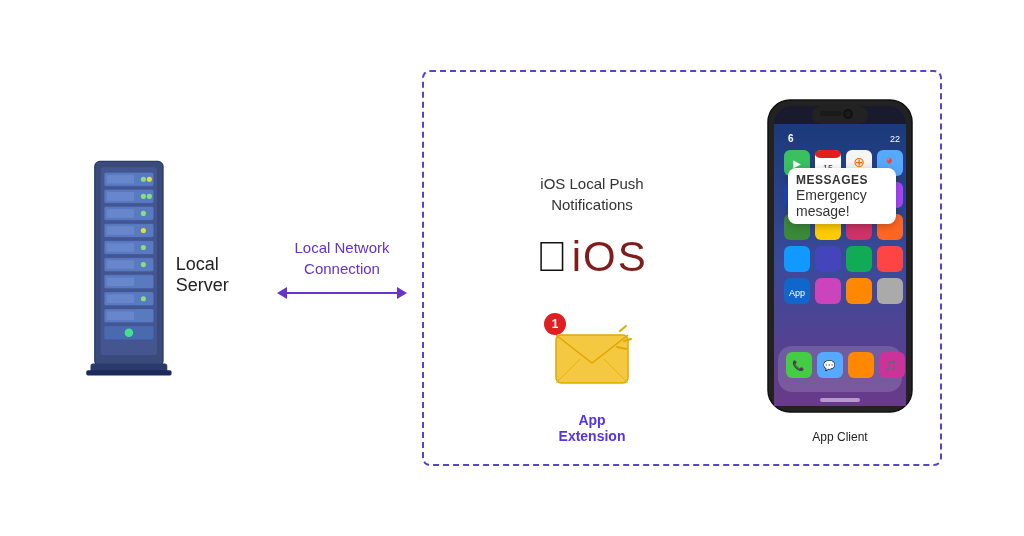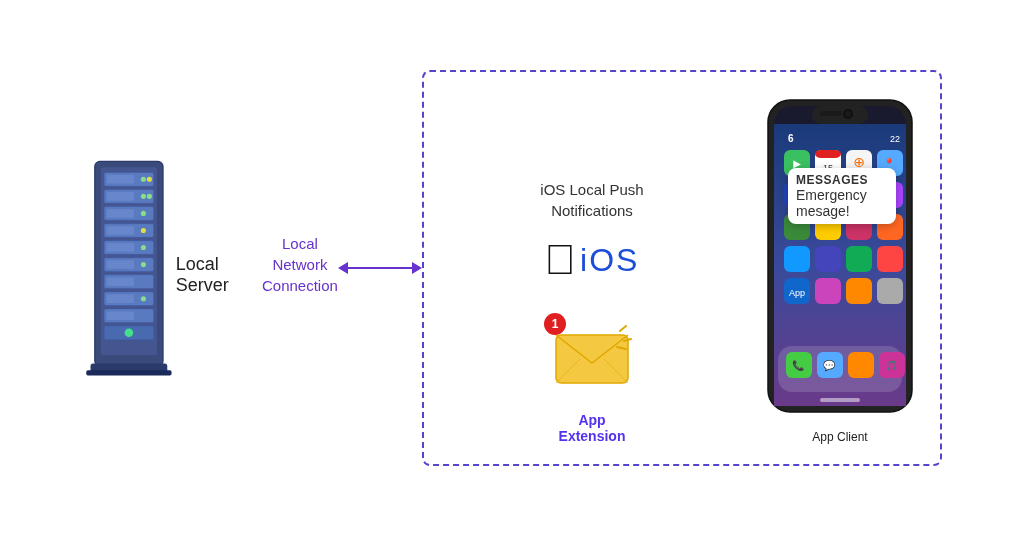--- a/index.html
+++ b/index.html
@@ -39,20 +39,21 @@
 
     
     .server-tower {
       width: 110px;
       height: 260px;
     }
 
     
     .arrow-section {
       display: flex;
+      flex-direction: column;
       align-items: center;
       width: 160px;
       flex-shrink: 0;
     }
     .arrow-label {
       font-size: 15px;
       font-weight: 500;
       color: #6633cc;
       text-align: center;
       margin-bottom: 8px;
@@ -114,23 +115,23 @@
       text-align: center;
       margin-bottom: 18px;
       line-height: 1.4;
     }
     .apple-logo {
       font-size: 42px;
       line-height: 1;
       color: #111;
     }
     .ios-text {
-      font-size: 32px;
+      font-size: 42px;
       font-weight: 300;
-      color: #1d4ed8;
+      color: #7f1d1d;
       letter-spacing: 2px;
       margin-left: 4px;
     }
     .apple-ios-row {
       display: flex;
       align-items: center;
       margin-bottom: 30px;
     }
 
     

